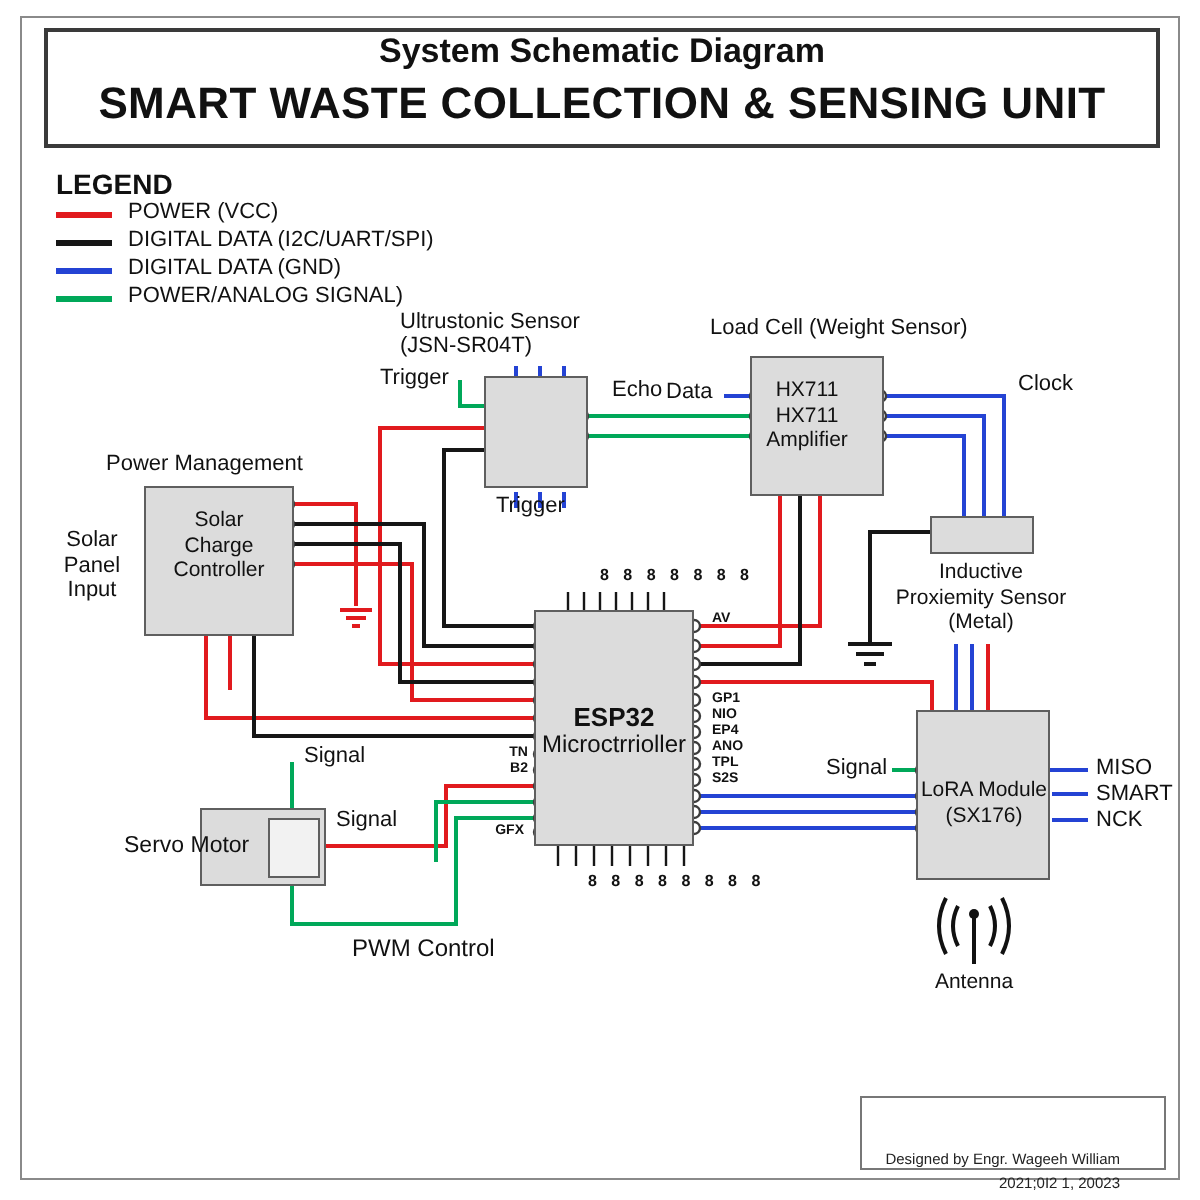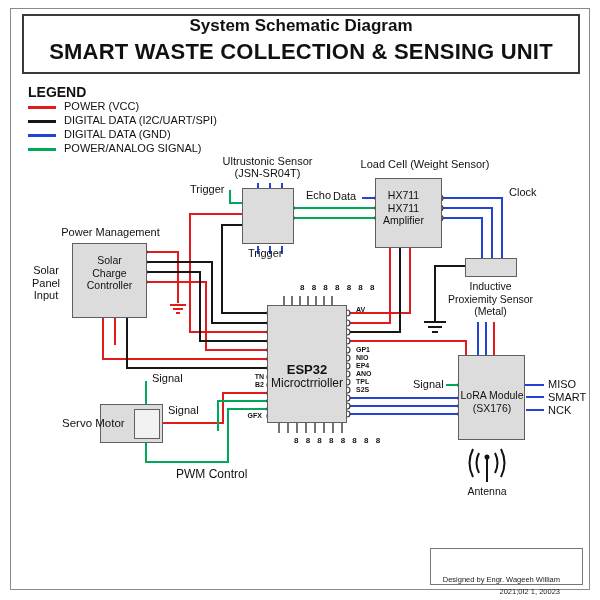--- a/index.html
+++ b/index.html
@@ -11,21 +11,21 @@
   #title-line1{font-size:22px;font-weight:bold;margin-top:3px;letter-spacing:.2px;}
   #title-line2{font-size:17px;font-weight:bold;margin-top:0px;}
   
   #legend-heading{left:28px;top:84px;font-size:14px;font-weight:bold;}
   .legend-item{position:absolute;left:28px;height:14px;}
   .legend-swatch{position:absolute;left:0;top:6px;width:28px;height:0;border-top:3px solid #000;}
   .legend-label{position:absolute;left:36px;top:0;font-size:11px;white-space:nowrap;}
   .c0{border-color:#e11a1e}.c1{border-color:#161616}.c2{border-color:#2443d4}.c3{border-color:#00a859}
   
   .block{position:absolute;background:#dcdcdc;border:1.5px solid #5f5f5f;box-sizing:border-box;}
-  .blk-title{position:absolute;font-size:11px;text-align:center;white-space:nowrap;}
+  .blk-title{position:absolute;font-size:11px;white-space:nowrap;}
   .blk-body{position:absolute;text-align:center;font-size:10.5px;line-height:12.5px;}
   .lbl{position:absolute;font-size:11px;white-space:nowrap;}
   .pinlbl{position:absolute;font-size:7px;font-weight:bold;white-space:nowrap;line-height:8px;}
   .pins8{position:absolute;font-size:8px;font-weight:bold;letter-spacing:2.5px;white-space:nowrap;padding-left:20px;}
   #wiring{left:0;top:0;width:600px;height:600px;}
   #credit-box{left:430px;top:548px;width:153px;height:37px;border:1px solid #777;background:#fff;box-sizing:border-box;}
   .credit-line{position:absolute;right:22px;font-size:7.5px;white-space:nowrap;color:#222;margin-top:21px;}
 </style>
 </head>
 <body>
@@ -275,21 +275,21 @@
     <div>Charge</div>
     <div>Controller</div>
   </div>
   <div class="blk-body" style="left:22px;top:264px;width:48px;font-size:11px">
     <div>Solar</div>
     <div>Panel</div>
     <div>Input</div>
   </div>
 
   <div class="block" style="left:267px;top:305px;width:80px;height:118px"></div>
-  <div class="blk-body" style="left:267px;top:364px;width:80px">
+  <div class="blk-body" style="left:267px;top:353px;width:80px">
     <div style="font-size:13px;font-weight:bold">ESP32</div>
     <div style="font-size:12px;font-weight:normal">Microctrrioller</div>
   </div>
   <div class="pins8" style="left:280px;top:283px">8 8 8 8 8 8 8</div>
   <div class="pins8" style="left:274px;top:436px">8 8 8 8 8 8 8 8</div>
   <div class="pinlbl" style="left:356px;top:306px">AV</div>
   <div class="pinlbl" style="left:356px;top:346px">GP1</div>
   <div class="pinlbl" style="left:356px;top:354px">NIO</div>
   <div class="pinlbl" style="left:356px;top:362px">EP4</div>
   <div class="pinlbl" style="left:356px;top:370px">ANO</div>

